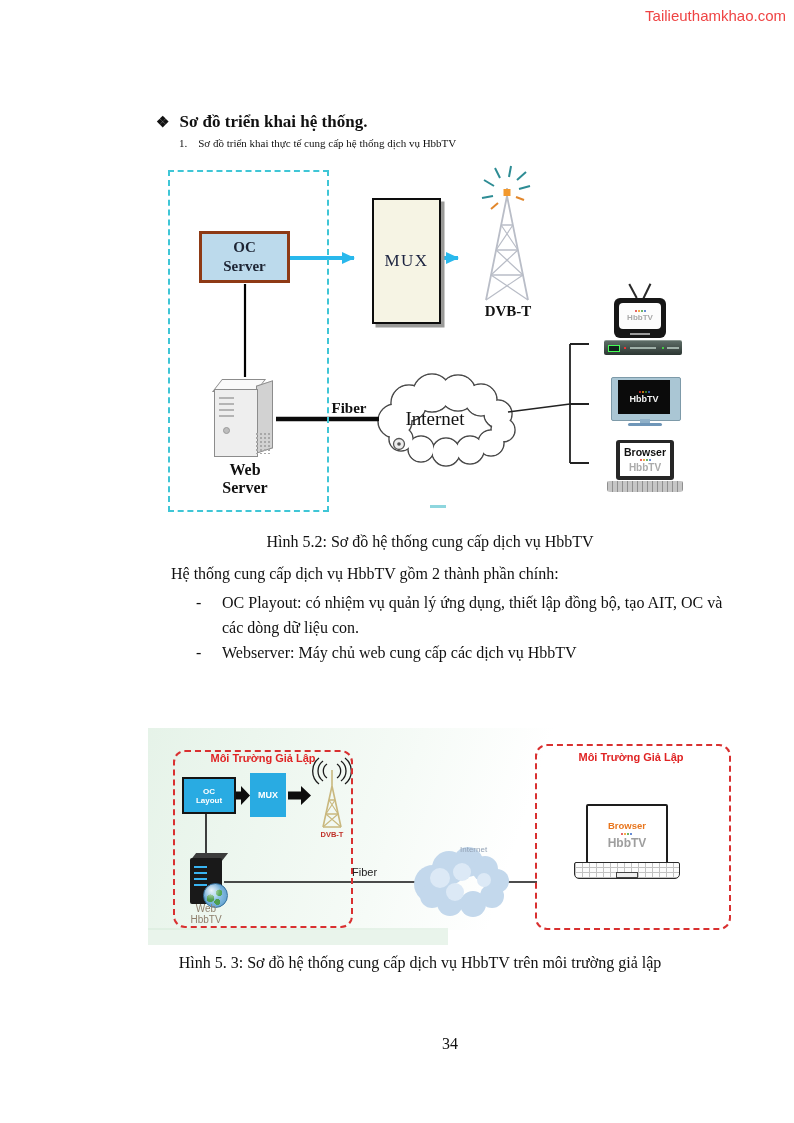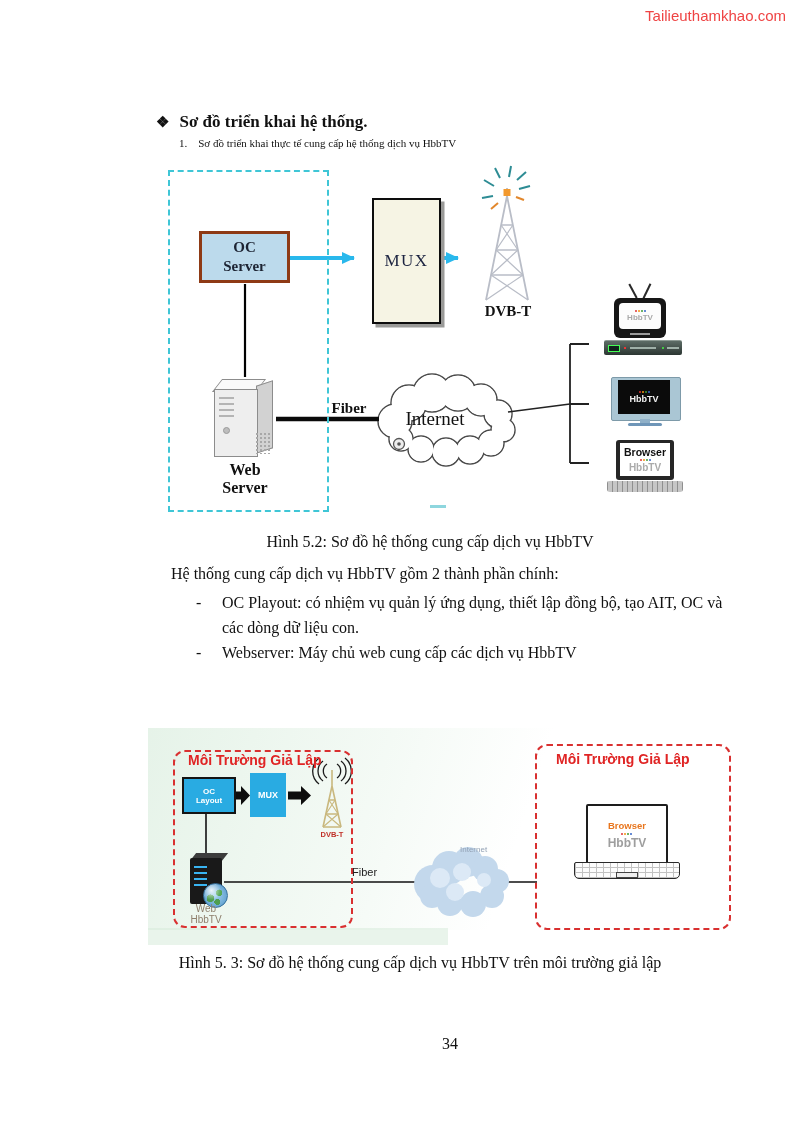--- a/index.html
+++ b/index.html
@@ -68,22 +68,22 @@
   .globe{position:absolute;border-radius:50%;border:1px solid #36709c;
      background:
        radial-gradient(circle at 32% 28%,rgba(255,255,255,.85),rgba(255,255,255,0) 42%),
        radial-gradient(circle at 28% 62%,#4e9e50 0 17%,transparent 18%),
        radial-gradient(circle at 66% 38%,#55a855 0 15%,transparent 16%),
        radial-gradient(circle at 58% 78%,#4e9e50 0 13%,transparent 14%),
        radial-gradient(circle at 50% 50%,#a6d4ef,#4d92c6);}
   .blue-box{background:#29abe2;z-index:2;color:#ffffff;display:flex;flex-direction:column;
             align-items:center;justify-content:center;font-family:"Liberation Sans",sans-serif;}
   .red-dash{border:2px dashed #d93030;border-radius:12px;z-index:1;}
-  .env-title{color:#e02424;font-family:"Liberation Sans",sans-serif;font-weight:bold;font-size:14px;
-             z-index:3;}
+  .env-title{color:#e02424;font-family:"Liberation Sans",sans-serif;font-weight:bold;font-size:11px;
+             text-align:center;z-index:3;}
   .sans{font-family:"Liberation Sans",sans-serif;}
   .lap2-screen{position:absolute;left:12px;top:0;width:78px;height:56px;border:2px solid #1d1d1d;background:#ffffff;
                border-radius:2px;display:flex;flex-direction:column;align-items:center;justify-content:center;gap:2px;}
   .lap2-base{position:absolute;left:0;top:58px;width:104px;height:15px;border:1.5px solid #2a2a2a;background:#fdfdfd;
              border-radius:2px 2px 5px 5px;
              background-image:repeating-linear-gradient(90deg,#c2c2c2 0 1px,transparent 1px 7px),
                               repeating-linear-gradient(0deg,#c2c2c2 0 1px,transparent 1px 5px);}
   .lap2-notch{position:absolute;left:42px;top:68px;width:20px;height:4px;border:1px solid #444;background:#eee;}
   .wash{left:148px;top:728px;width:590px;height:202px;z-index:0;
         background:linear-gradient(108deg,rgba(209,233,214,.55) 0%,rgba(226,242,229,.35) 40%,rgba(255,255,255,0) 62%);}

